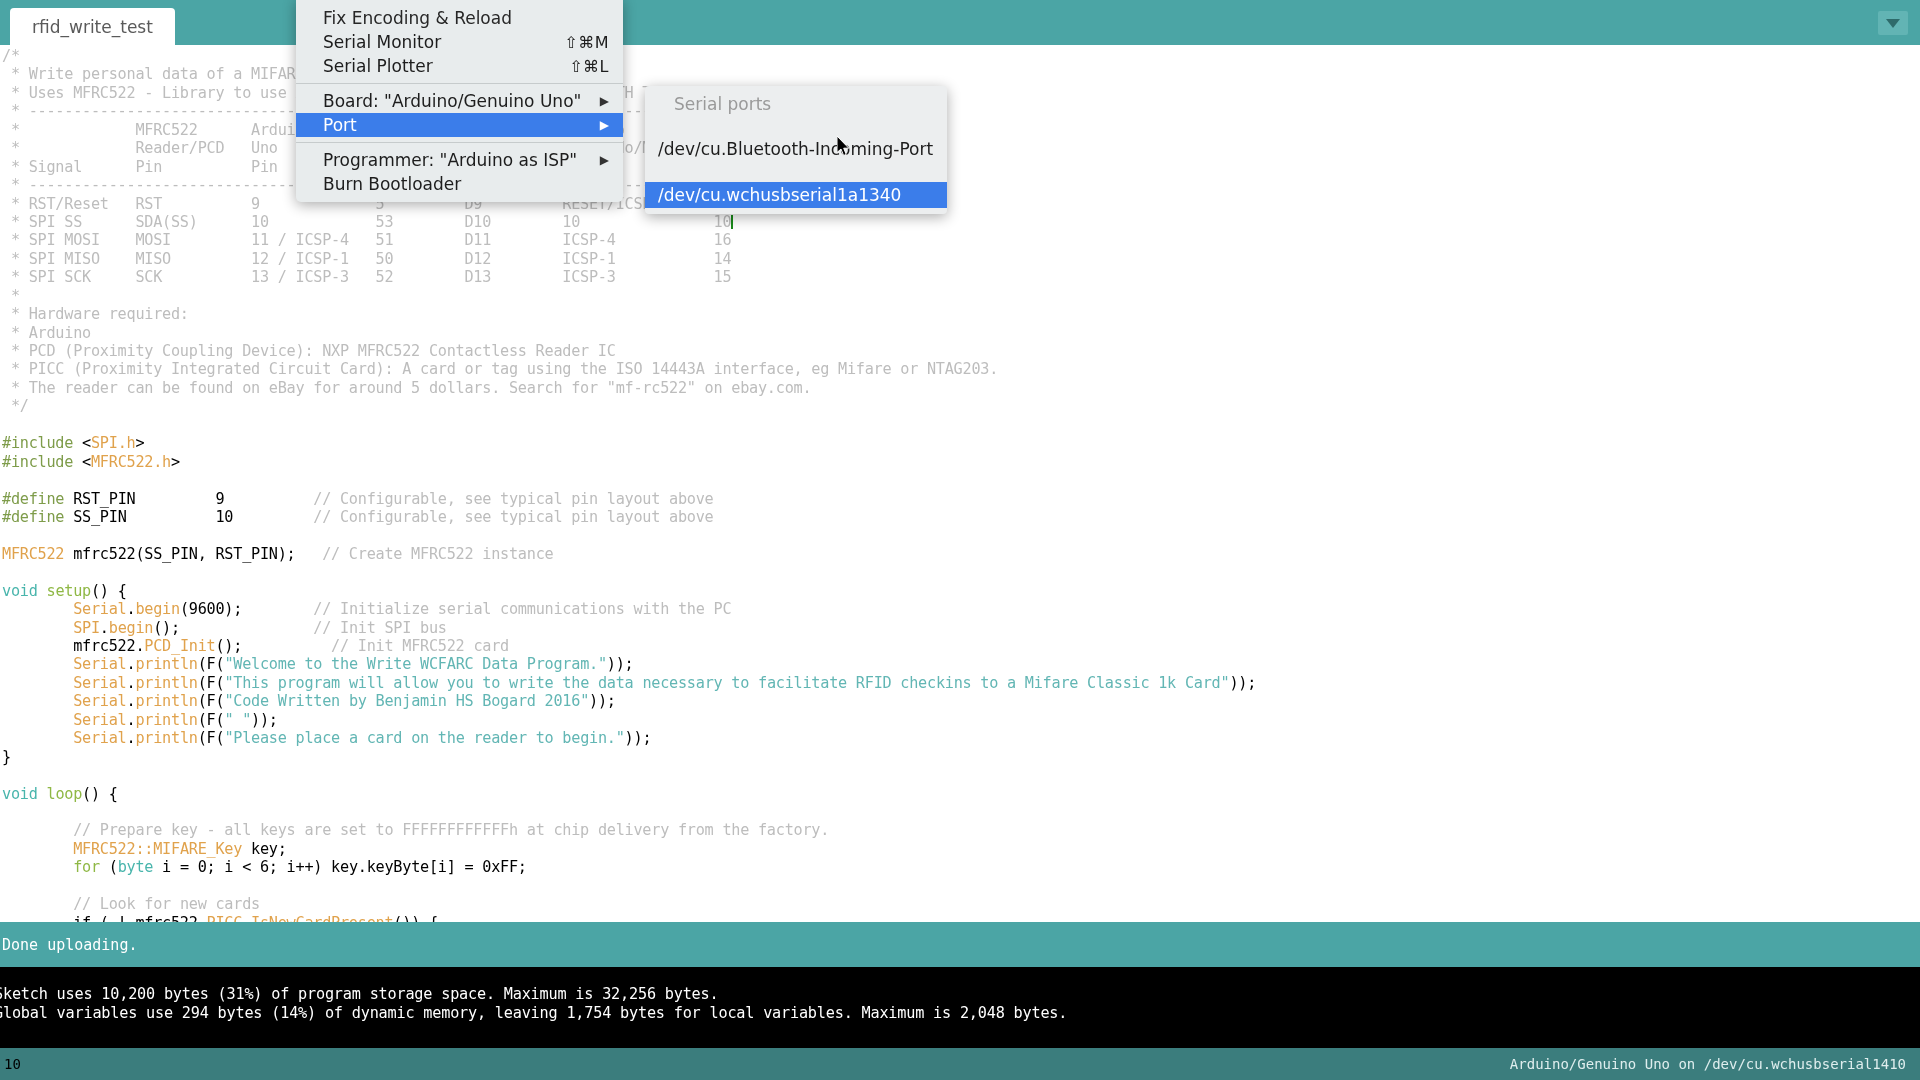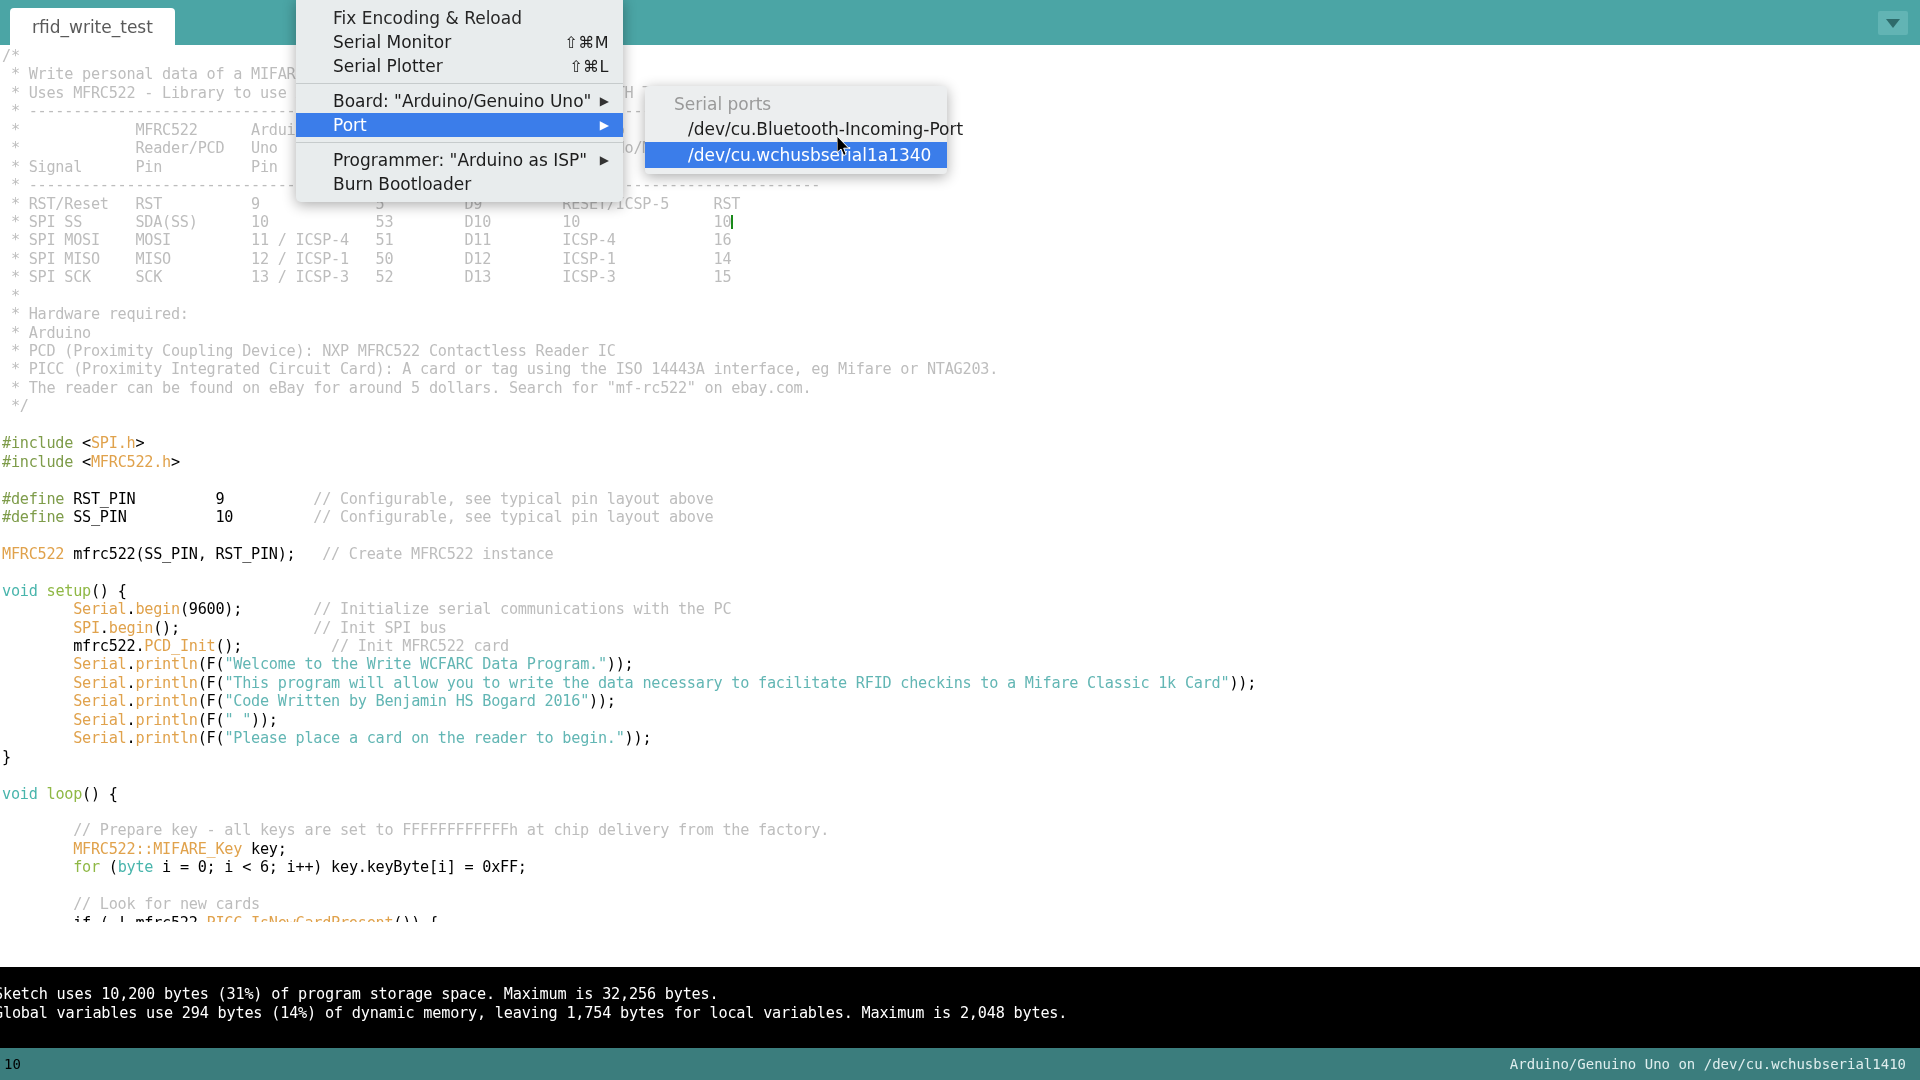--- a/index.html
+++ b/index.html
@@ -130,21 +130,21 @@
     background:#e8eced;
     box-shadow:0 3px 14px rgba(0,0,0,.33);
     border-radius:0 0 5px 5px;
     padding:0 0 6px 0;
     font-family:"DejaVu Sans", sans-serif;
   }
   .menu-item{
     position:relative;
     height:24px;
     display:flex; align-items:center;
-    padding:0 14px 0 37px;
+    padding:0 14px 0 27px;
     font-size:17px;
     color:#1d1d1d;
     white-space:nowrap;
   }
   .menu-item.first{ color:#272727; }
   .menu-item .shortcut{
     margin-left:auto;
     font-size:16px;
     color:#1d1d1d;
     letter-spacing:0.5px;
@@ -181,24 +181,25 @@
     height:25px;
     display:flex; align-items:center;
     padding-left:29px;
     font-size:17px;
     color:#9a9a9a;
     white-space:nowrap;
   }
   .submenu-item{
     height:26px;
     display:flex; align-items:center;
-    padding-left:43px;
+    padding-left:13px;
     font-size:17px;
     color:#1d1d1d;
     white-space:nowrap;
+    margin-top:20px;
   }
   .submenu-item.selected{
     background:#3b7dea;
     color:#ffffff;
   }
 
   
   .cursor{
     position:absolute;
     left:837px; top:136px;
@@ -220,20 +221,23 @@
     <div class="tab">
       <span>rfid_write_test</span>
     </div>
     <div class="tab-dropdown">
       <svg width="14" height="9" viewBox="0 0 14 9">
         <polygon points="0,0 14,0 7,9" fill="#2e6b6b"></polygon>
       </svg>
     </div>
   </div>
 
+  <div class="status-strip">
+    <span class="msg">Done uploading.</span>
+  </div>
 
   <div class="console" id="console-root">
       <div class="cline">Sketch uses 10,200 bytes (31%) of program storage space. Maximum is 32,256 bytes.</div>
       <div class="cline">Global variables use 294 bytes (14%) of dynamic memory, leaving 1,754 bytes for local variables. Maximum is 2,048 bytes.</div>
     </div>
 
   <div class="bottombar">
     <span class="lineno">10</span>
     <span class="boardinfo">Arduino/Genuino Uno on /dev/cu.wchusbserial1410</span>
   </div>

